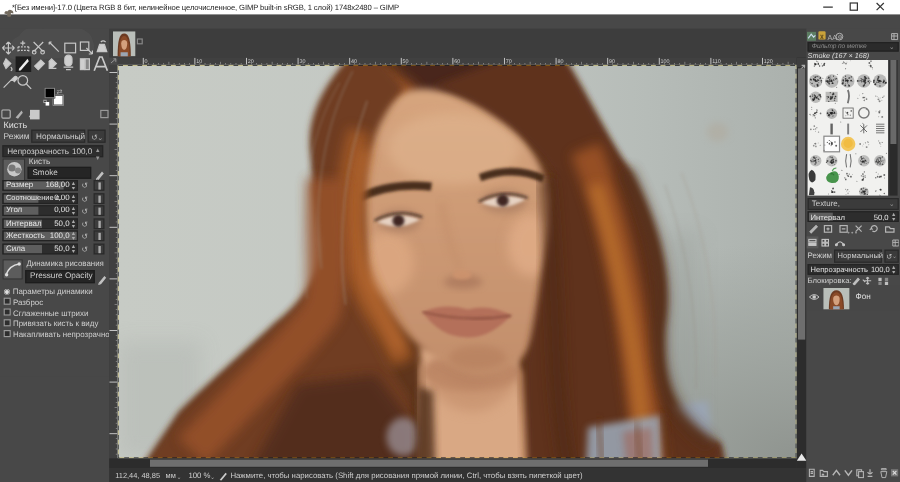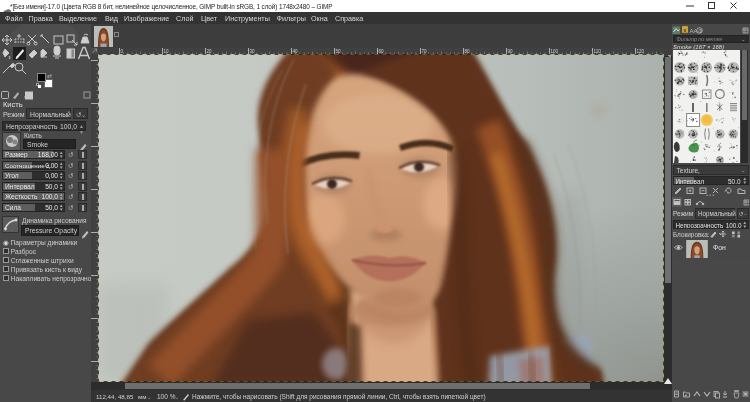--- a/index.html
+++ b/index.html
@@ -20,33 +20,20 @@
         </svg>
     </div>
     <div class="abs" style="left:10px;top:2.5px;font-size:6.4px;color:#1c1c1c;white-space:nowrap;letter-spacing:-0.1px;">*[Без имени]-17.0 (Цвета RGB 8 бит, нелинейное целочисленное, GIMP built-in sRGB, 1 слой) 1748x2480 – GIMP</div>
     <svg class="abs" style="left:680px;top:0;" width="70" height="12" viewBox="0 0 70 12">
       <path d="M6 6 h8" stroke="#333" stroke-width="1"></path>
       <rect x="28.5" y="2.5" width="6" height="6" fill="none" stroke="#333" stroke-width="1"></rect>
       <path d="M50.5 2.5 L56.5 8.5 M56.5 2.5 L50.5 8.5" stroke="#333" stroke-width="1"></path>
     </svg>
   </div>
 
-  <div class="abs" style="left:0;top:12px;width:750px;height:12px;background:#333333;">
-    <div class="abs t" style="left:5px;top:2px;color:#d6d6d6;font-size:7.2px;">Файл</div>
-      <div class="abs t" style="left:28.5px;top:2px;color:#d6d6d6;font-size:7.2px;">Правка</div>
-      <div class="abs t" style="left:59px;top:2px;color:#d6d6d6;font-size:7.2px;">Выделение</div>
-      <div class="abs t" style="left:105px;top:2px;color:#d6d6d6;font-size:7.2px;">Вид</div>
-      <div class="abs t" style="left:124px;top:2px;color:#d6d6d6;font-size:7.2px;">Изображение</div>
-      <div class="abs t" style="left:176px;top:2px;color:#d6d6d6;font-size:7.2px;">Слой</div>
-      <div class="abs t" style="left:201px;top:2px;color:#d6d6d6;font-size:7.2px;">Цвет</div>
-      <div class="abs t" style="left:225px;top:2px;color:#d6d6d6;font-size:7.2px;">Инструменты</div>
-      <div class="abs t" style="left:276.5px;top:2px;color:#d6d6d6;font-size:7.2px;">Фильтры</div>
-      <div class="abs t" style="left:311px;top:2px;color:#d6d6d6;font-size:7.2px;">Окна</div>
-      <div class="abs t" style="left:335px;top:2px;color:#d6d6d6;font-size:7.2px;">Справка</div>
-  </div>
 
   <div class="abs" id="leftdock" style="left:0;top:24px;width:91px;height:290px;background:#484848;overflow:hidden;">
 
 <svg class="abs" style="left:2px;top:-2px;" width="86" height="30" viewBox="0 0 86 30" opacity="0.13">
 <path d="M6 26 Q4 12 14 8 Q20 -2 34 2 Q44 -6 58 0 Q74 2 76 14 Q78 24 70 26 Q60 30 50 26 L30 28 Q14 30 6 26Z" fill="#777"></path>
 </svg>
 
 <svg class="abs" style="left:0;top:7px;" width="91" height="48" viewBox="0 0 91 48" fill="none" stroke="#c6c6c6" stroke-width="1">
 
   <path d="M7 4 L7 14 M2 9 L12 9 M7 4 L5 6 M7 4 L9 6 M7 14 L5 12 M7 14 L9 12 M2 9 L4 7 M2 9 L4 11 M12 9 L10 7 M12 9 L10 11"></path>

